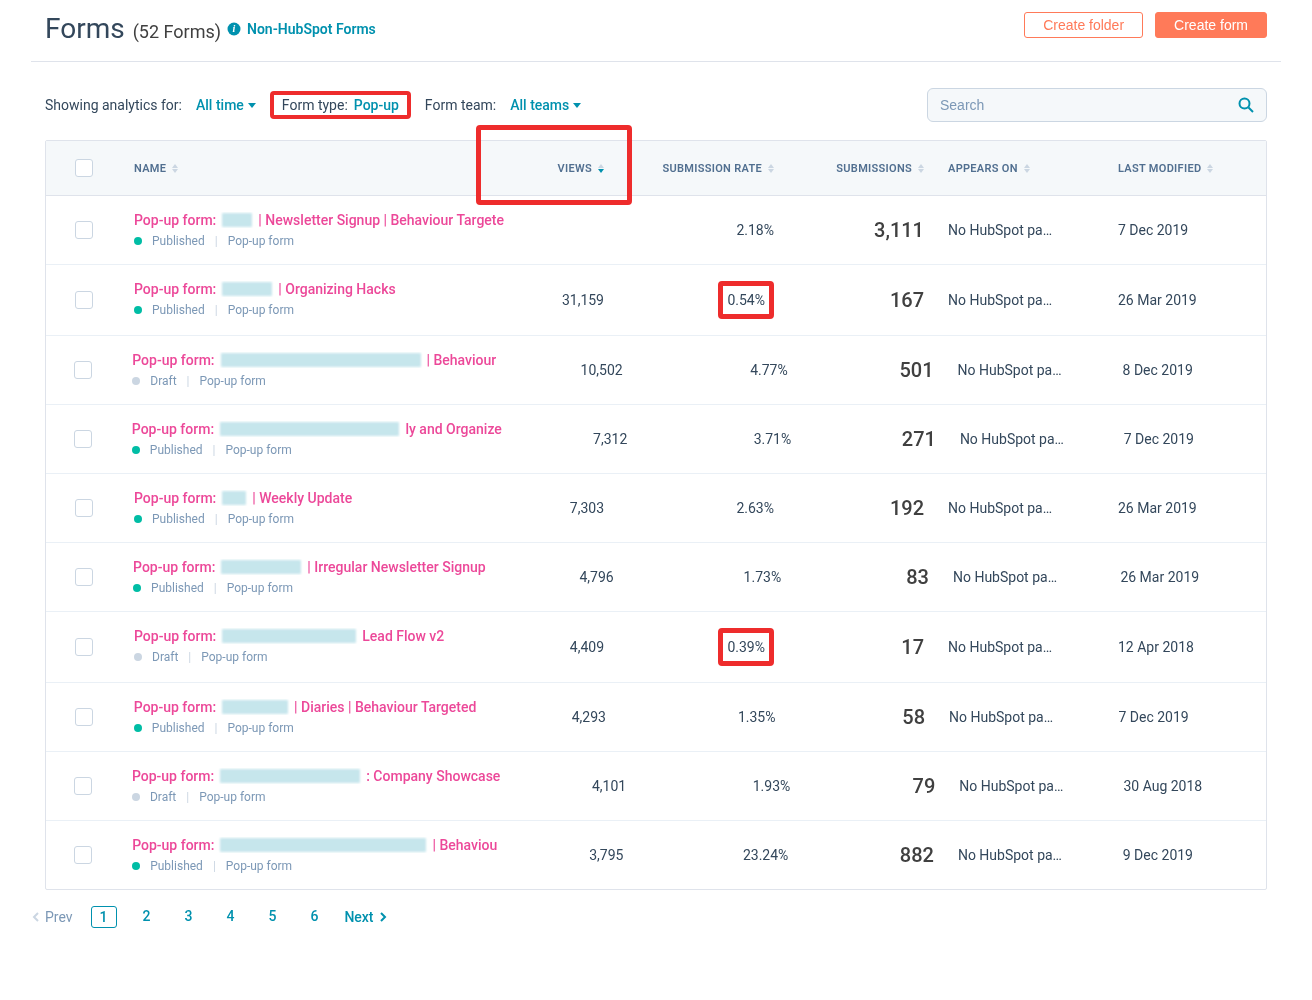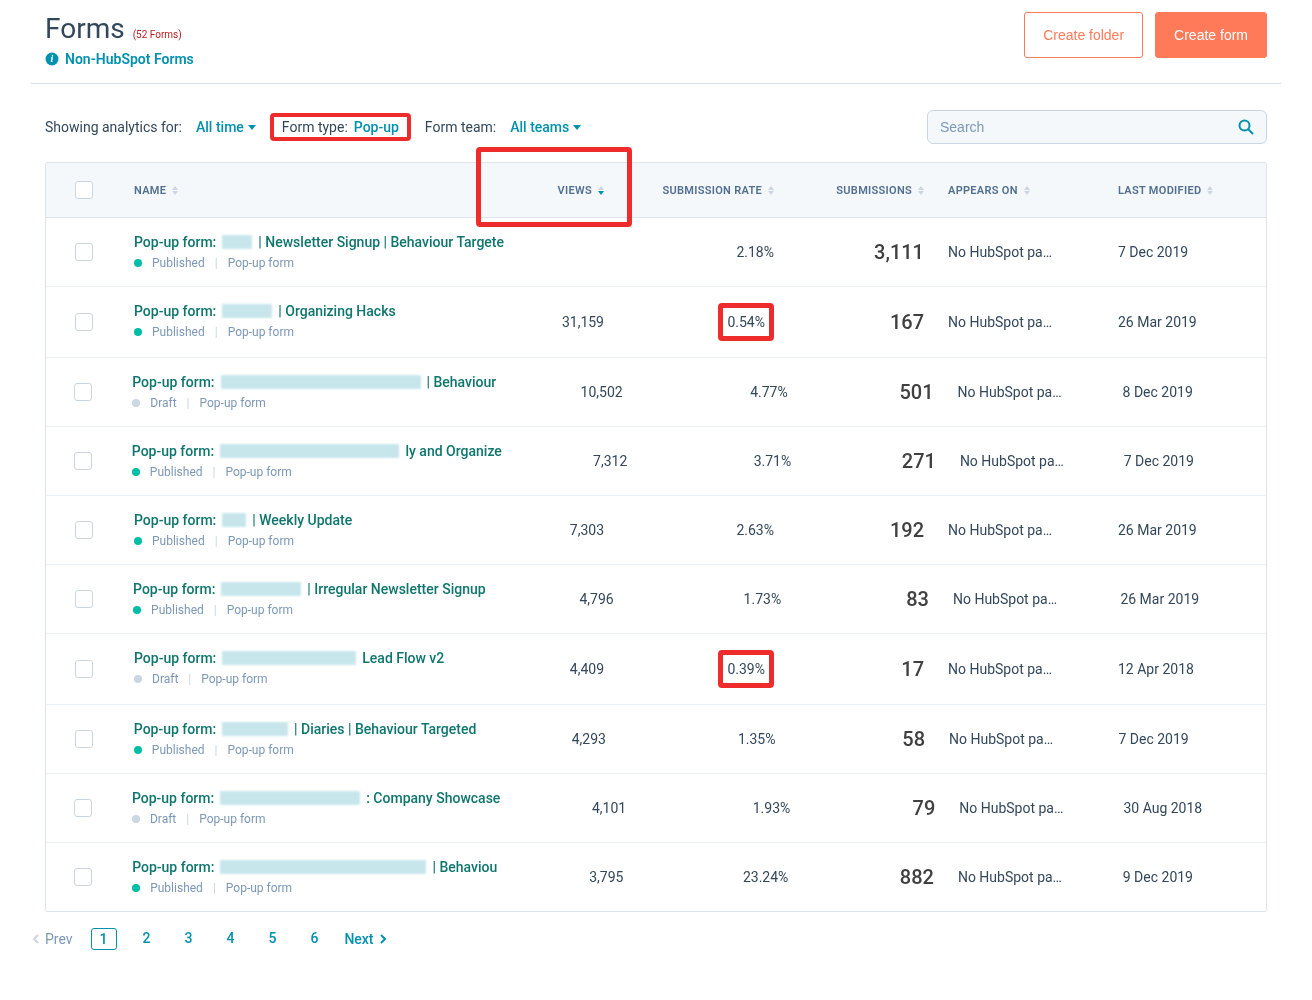--- a/index.html
+++ b/index.html
@@ -1,26 +1,26 @@
 <!DOCTYPE html>
 <html><head>
 <meta charset="utf-8">
 <style>
 * { box-sizing: border-box; margin: 0; padding: 0; }
 body { font-family: -apple-system, BlinkMacSystemFont, "Segoe UI", Roboto, Helvetica, Arial, sans-serif; color: #33475b; background: #fff; font-size: 14px; }
 .container { width: 1250px; margin: 0 auto; padding: 12px 0 0 0;}
 .header-row { display: flex; align-items: flex-start; justify-content: space-between; padding: 0 14px;}
-.title-block { display: flex; flex-direction: column; gap: 6px;}
+.title-block { display: flex; gap: 6px;}
 .title-line { display: flex; align-items: baseline; gap: 8px;}
 h1 { font-size: 28px; font-weight: 400; color: #33475b;}
-.form-count { font-size: 10px; color: #b91c1c; }
+.form-count { font-size: 18px; color: #404040; }
 .non-hubspot { display: flex; align-items: center; gap: 6px; color: #0091ae; font-size: 14px; font-weight: 600;}
 .info-icon { width:14px; height:14px; display:inline-flex; align-items:center; justify-content:center; }
 .header-buttons { display: flex; gap: 12px; }
-.btn { padding: 14px 18px; border-radius: 3px; font-size: 14px; font-weight: 500; cursor: pointer; border: 1px solid; }
+.btn { padding: 4px 18px; border-radius: 3px; font-size: 14px; font-weight: 500; cursor: pointer; border: 1px solid; }
 .btn-outline { background:#fff; color:#ff7a59; border-color:#ff7a59; }
 .btn-fill { background:#ff7a59; color:#fff; border-color:#ff7a59; }
 .divider { border-bottom: 1px solid #dfe3eb; margin-top: 16px; }
 
 .filters-row { display:flex; justify-content:space-between; align-items:center; padding: 26px 14px 18px; }
 .filters-left { display:flex; align-items:center; gap: 14px; font-size:14px; color:#33475b;text-align:center;}
 .filter-label { color:#33475b; }
 .filter-value { color:#0091ae; font-weight:500; display:inline-flex; align-items:center; gap:4px;}
 .caret-down { width:0; height:0; border-left:4px solid transparent; border-right:4px solid transparent; border-top:5px solid currentColor; display:inline-block;}
 .search-box { width: 340px; display:flex; align-items:center; border:1px solid #cbd6e2; border-radius:6px; padding: 8px 12px; background:#f5f8fa;}
@@ -43,21 +43,21 @@
 .col-modified { width: 160px; }
 .th { font-size:11px; font-weight:600; color:#516f90; letter-spacing:0.3px; text-transform:uppercase;}
 .sort-icons { display:inline-flex; flex-direction:column; margin-left:6px; gap:1px;}
 .caret-up-s { width:0;height:0;border-left:3px solid transparent;border-right:3px solid transparent;border-bottom:4px solid #cbd6e2;}
 .caret-down-s { width:0;height:0;border-left:3px solid transparent;border-right:3px solid transparent;border-top:4px solid #cbd6e2;}
 .caret-down-active { border-top-color:#0091ae; }
 .trow { display:flex; border-bottom:1px solid #eaf0f6; }
 .trow:last-child { border-bottom:none; }
 .td { padding: 16px 12px; }
 .name-cell { flex-direction:column; align-items:flex-start; gap:6px; }
-.form-link { color:#0f766e; font-weight:500; font-size:14px; display:flex; align-items:center; gap:6px; max-width:370px; white-space:nowrap; overflow:hidden;}
+.form-link { color:#ec4899; font-weight:500; font-size:14px; display:flex; align-items:center; gap:6px; max-width:370px; white-space:nowrap; overflow:hidden;}
 .blur-box { display:inline-block; background:#b8e0e8; height:14px; border-radius:1px; filter:blur(1px); opacity:0.8;}
 .meta-line { display:flex; align-items:center; gap:10px; font-size:12px; color:#7c98b6;}
 .status-dot { width:8px; height:8px; border-radius:50%; display:inline-block;}
 .dot-pub { background:#00bda5; }
 .dot-draft { background:#cbd6e2; }
 .meta-sep { color:#cbd6e2; }
 .num { color:#33475b; font-size:14px; }
 .num-link { color:#404040; font-weight:500; font-size:20px;}
 .appears-txt { color:#33475b; font-size:14px; white-space:nowrap; overflow:hidden; text-overflow:ellipsis; max-width:150px;}
 .checkbox { width:18px; height:18px; border:1px solid #cbd6e2; border-radius:3px; background:#fff; cursor:pointer;}

